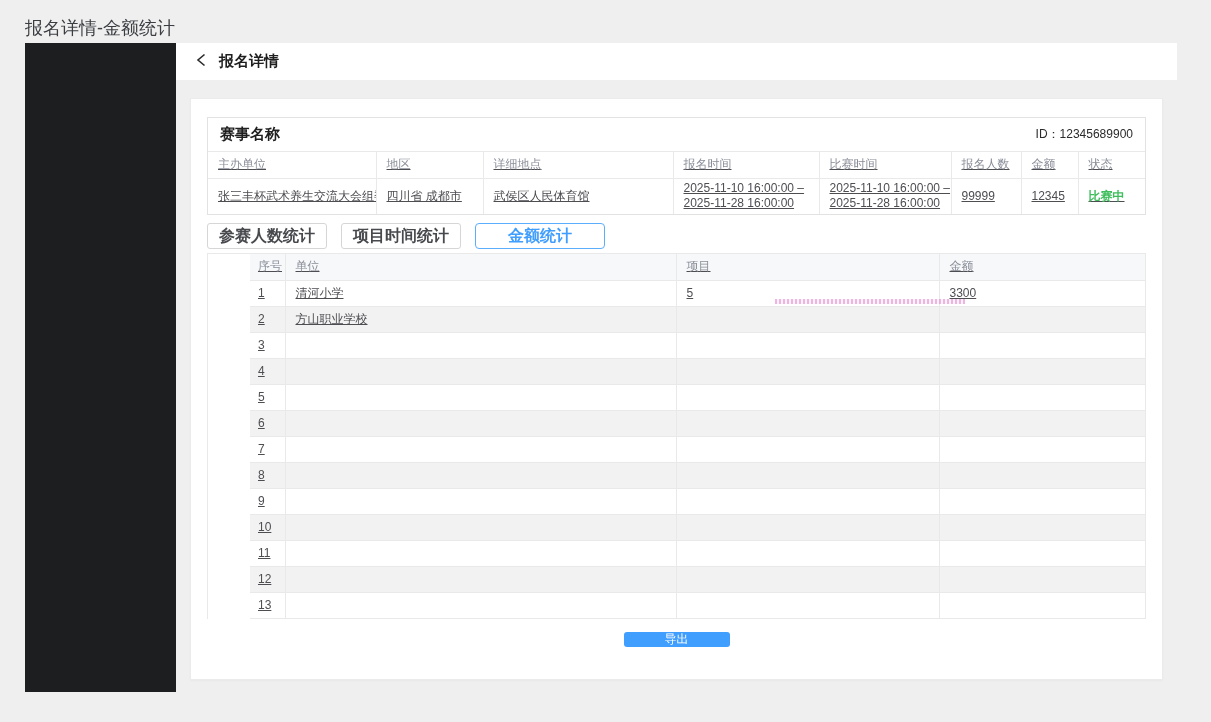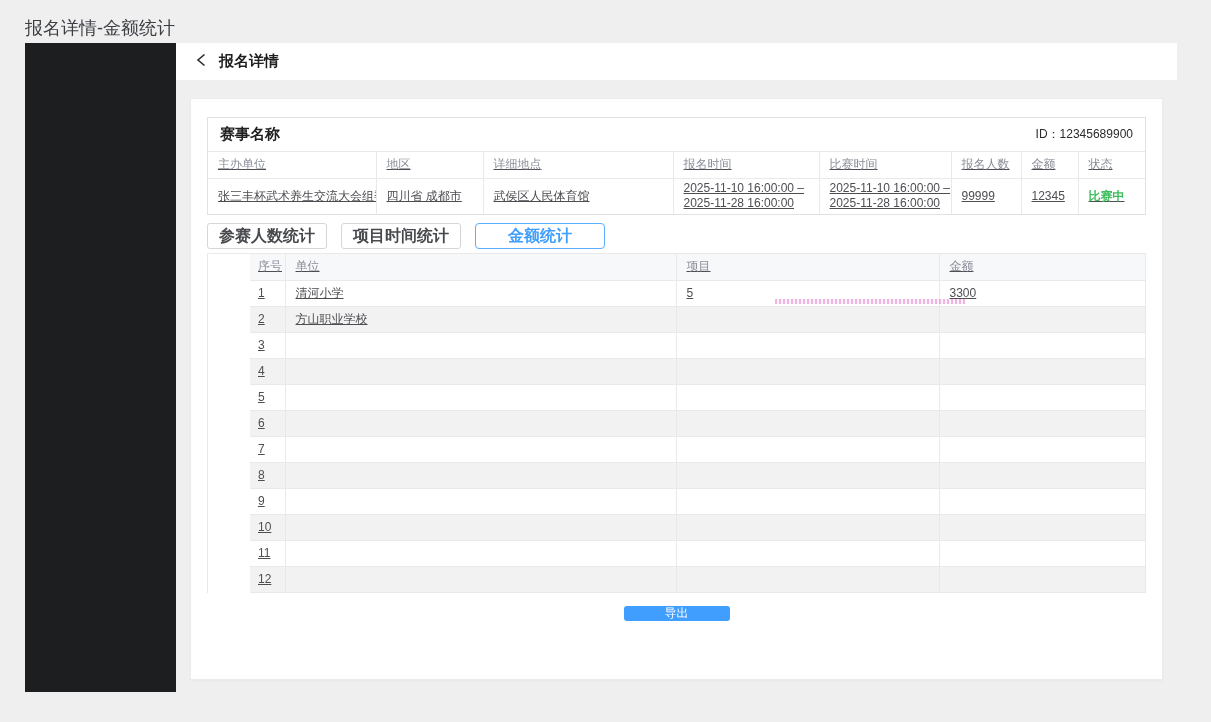--- a/index.html
+++ b/index.html
@@ -258,20 +258,26 @@
             <td></td>
             <td></td>
             <td></td>
           </tr>
           <tr>
             <td>12</td>
             <td></td>
             <td></td>
             <td></td>
           </tr>
+          <tr>
+            <td>13</td>
+            <td></td>
+            <td></td>
+            <td></td>
+          </tr>
         </tbody>
     </table>
   </div>
 
   <div class="export-row">
     <button class="export-btn">导出</button>
   </div>
 </div>
 
 <div class="watermark"></div>

